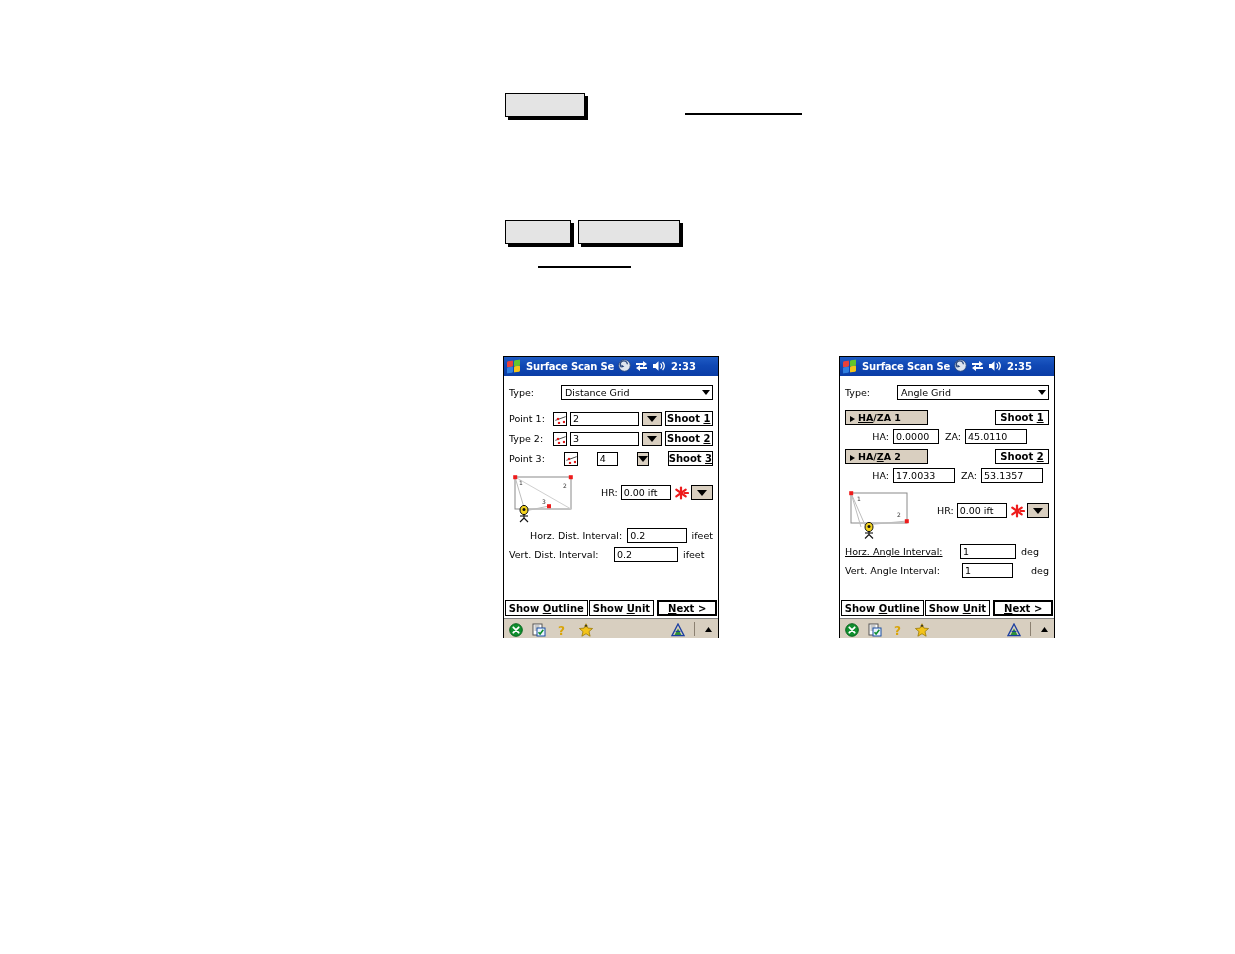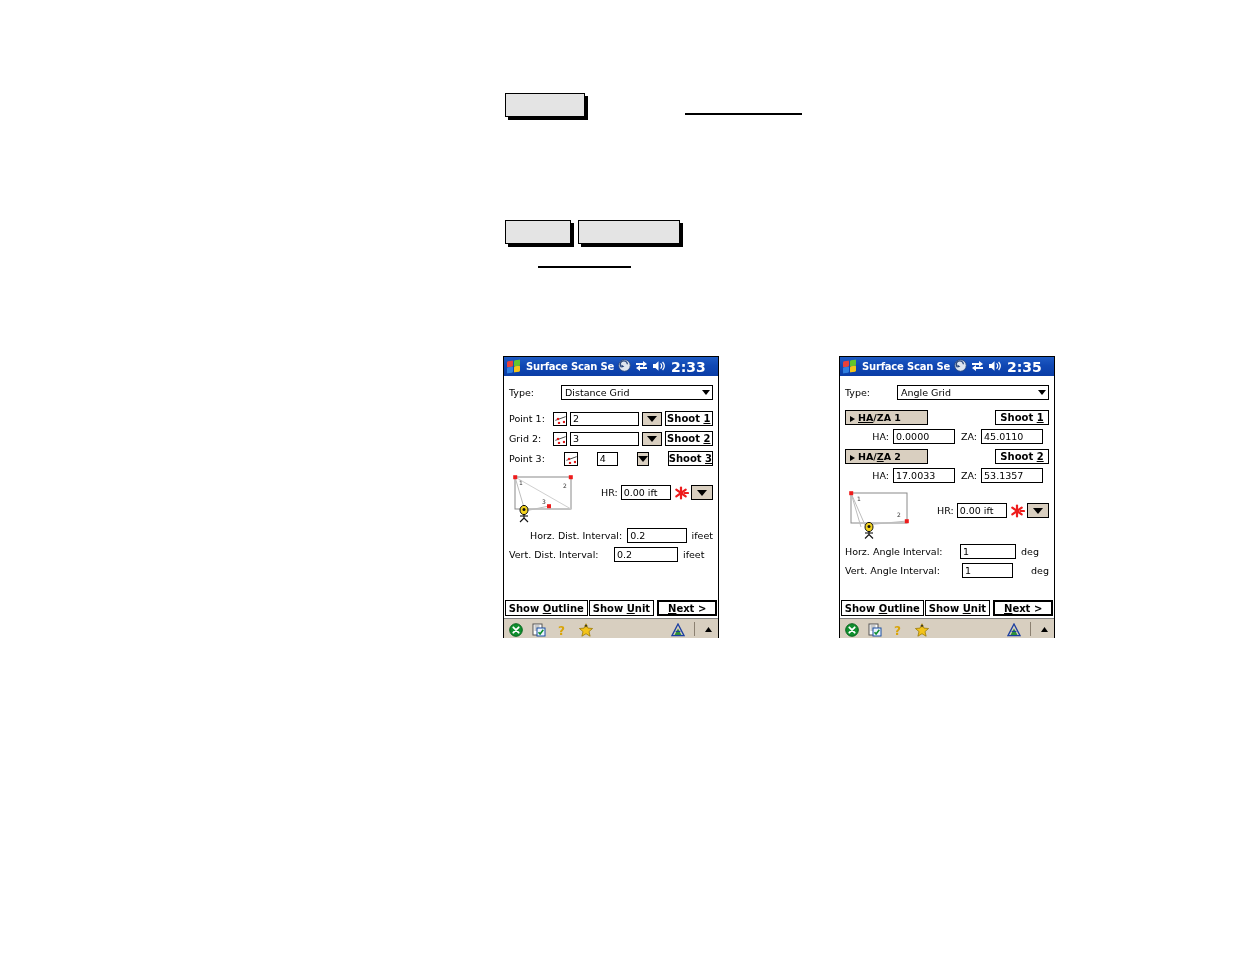--- a/index.html
+++ b/index.html
@@ -24,21 +24,21 @@
     box-sizing:border-box;
   }
   .titlebar{
     height:19px;background:linear-gradient(to bottom,#1f5bc4 0%,#1048b4 45%,#0b3da6 100%);
     display:flex;align-items:center;gap:4px;padding:0 3px;box-sizing:border-box;
   }
   .tb-title{
     color:#fff;font-size:10px;font-weight:bold;white-space:nowrap;
     letter-spacing:-0.2px;font-family:"DejaVu Sans", sans-serif;
   }
-  .tb-time{color:#fff;font-size:14px;font-weight:bold;margin-left:1px;}
+  .tb-time{color:#fff;font-size:10px;font-weight:bold;margin-left:1px;}
   .win-logo{width:15px;height:14px;position:relative;flex:0 0 auto;}
   .win-logo i{position:absolute;width:6px;height:6px;display:block;border-radius:1px;}
   .win-logo i:nth-child(1){left:0;top:1px;background:#e8413a;transform:skewY(-10deg);}
   .win-logo i:nth-child(2){left:7px;top:0px;background:#63c62c;transform:skewY(-10deg);}
   .win-logo i:nth-child(3){left:0;top:7px;background:#2f7fe0;transform:skewY(-10deg);}
   .win-logo i:nth-child(4){left:7px;top:6px;background:#f5c518;transform:skewY(-10deg);}
 
   .screen{
     height:242px;background:#fff;position:relative;box-sizing:border-box;
     padding:4px 5px 0 5px;
@@ -164,21 +164,21 @@
         <div class="fld" style="width:76px;">2</div>
         <div class="dropbtn">
             <span class="caret"></span>
           </div>
         <div class="btnflat" style="width:54px;height:15px;line-height:14px;">
           <span>Shoot </span><u>1</u>
         </div>
       </div>
 
       <div style="display:flex;align-items:center;gap:3px;">
-        <span class="lbl" style="width:46px;">Grid 2:</span>
+        <span class="lbl" style="width:46px;">Type 2:</span>
         <span class="mapicon"></span>
         <div class="fld" style="width:76px;">3</div>
         <div class="dropbtn">
             <span class="caret"></span>
           </div>
         <div class="btnflat" style="width:54px;height:15px;line-height:14px;">
           <span>Shoot </span><u>2</u>
         </div>
       </div>
 
@@ -349,21 +349,21 @@
       <div style="display:flex;align-items:center;justify-content:space-between;">
         <div class="btn3d" style="width:83px;height:15px;line-height:14px;text-align:left;padding-left:4px;position:relative;">
           <span style="display:inline-block;width:0;height:0;border-top:3.5px solid transparent;border-bottom:3.5px solid transparent;border-left:5px solid #000;vertical-align:middle;margin-right:3px;"></span><u>HA</u><span>/ZA 1</span>
         </div>
         <div class="btnflat" style="width:54px;height:15px;line-height:14px;">
           <span>Shoot </span><u>1</u>
         </div>
       </div>
       <div style="display:flex;align-items:center;gap:4px;margin-top:4px;">
         <span class="lbl" style="width:44px;text-align:right;">HA:</span>
-        <div class="fld" style="width:62px;height:15px;line-height:13px;">0.0000</div>
+        <div class="fld" style="width:46px;height:15px;line-height:13px;">0.0000</div>
         <span class="lbl" style="margin-left:2px;">ZA:</span>
         <div class="fld" style="width:62px;height:15px;line-height:13px;">45.0110</div>
       </div>
     </div>
 
     <div style="margin-top:5px;">
       <div style="display:flex;align-items:center;justify-content:space-between;">
         <div class="btn3d" style="width:83px;height:15px;line-height:14px;text-align:left;padding-left:4px;">
           <span style="display:inline-block;width:0;height:0;border-top:3.5px solid transparent;border-bottom:3.5px solid transparent;border-left:5px solid #000;vertical-align:middle;margin-right:3px;"></span><span>HA/</span><u>Z</u><span>A 2</span>
         </div>
@@ -412,21 +412,21 @@
           </svg>
         </span>
         <div class="dropbtn" style="height:15px;">
             <span class="caret"></span>
           </div>
       </div>
     </div>
 
     <div style="margin-top:5px;display:flex;flex-direction:column;gap:4px;">
       <div style="display:flex;align-items:center;gap:5px;">
-        <span class="lbl" style="width:110px;">Horz. Angle Interval:</span>
+        <span class="lbl" style="width:110px;text-decoration:underline;">Horz. Angle Interval:</span>
         <div class="fld" style="width:56px;height:15px;line-height:13px;">1</div>
         <span class="lbl">deg</span>
       </div>
       <div style="display:flex;align-items:center;gap:18px;">
         <span class="lbl" style="width:110px;">Vert. Angle Interval:</span>
         <div class="fld" style="width:56px;height:15px;line-height:13px;">1</div>
         <span class="lbl">deg</span>
       </div>
     </div>
 

